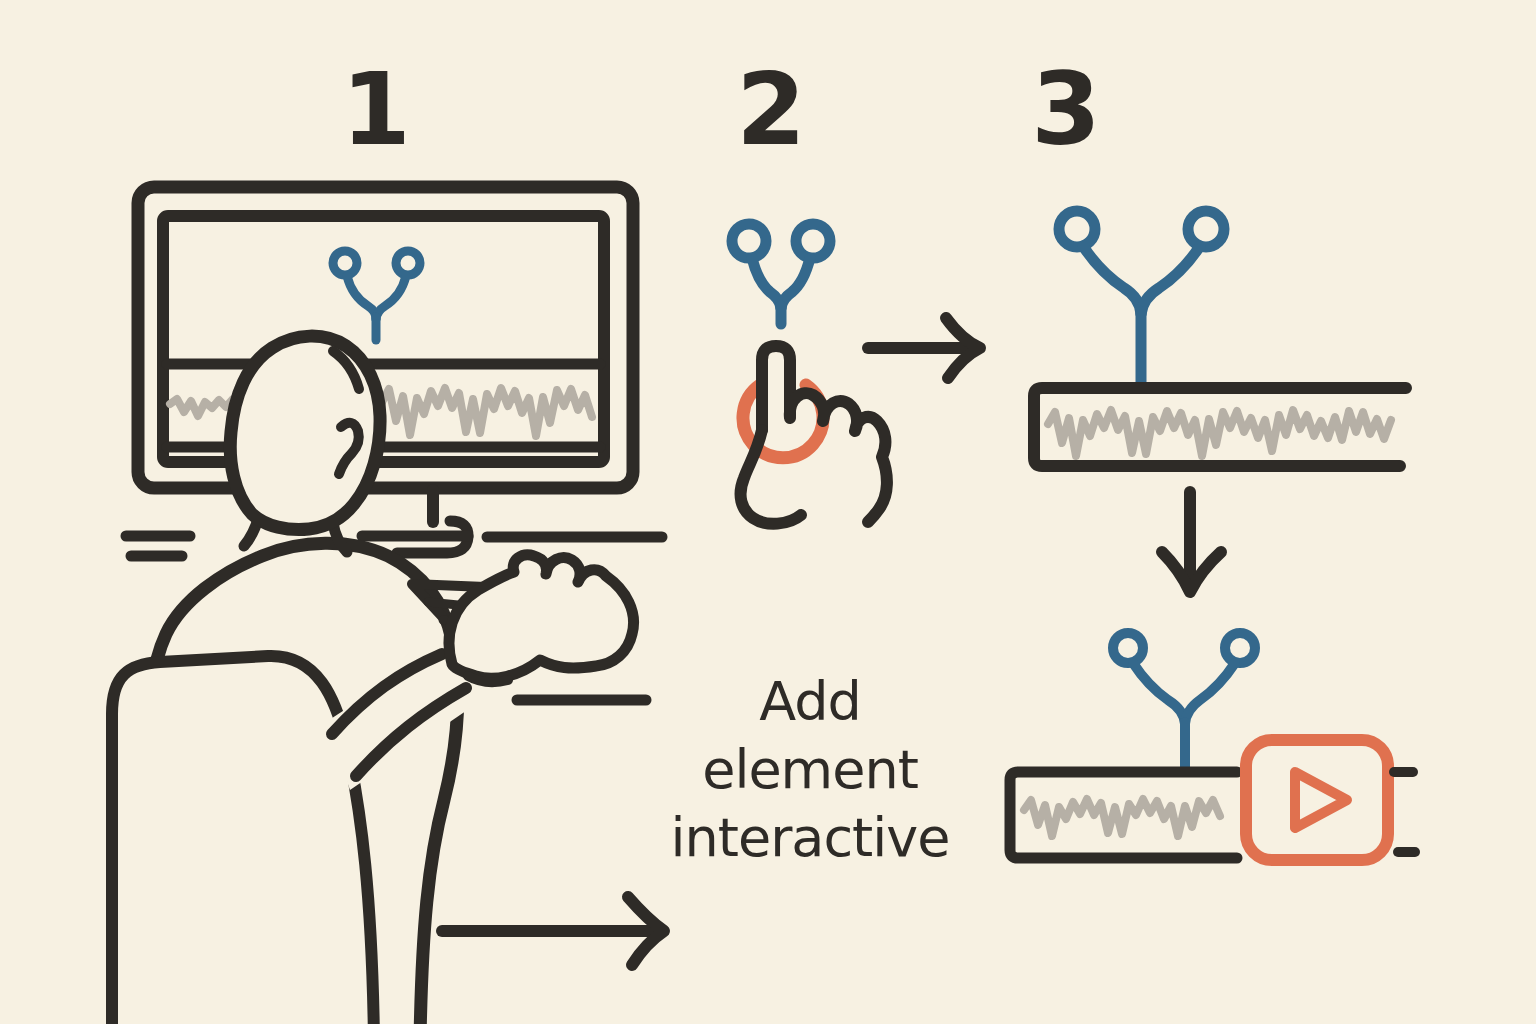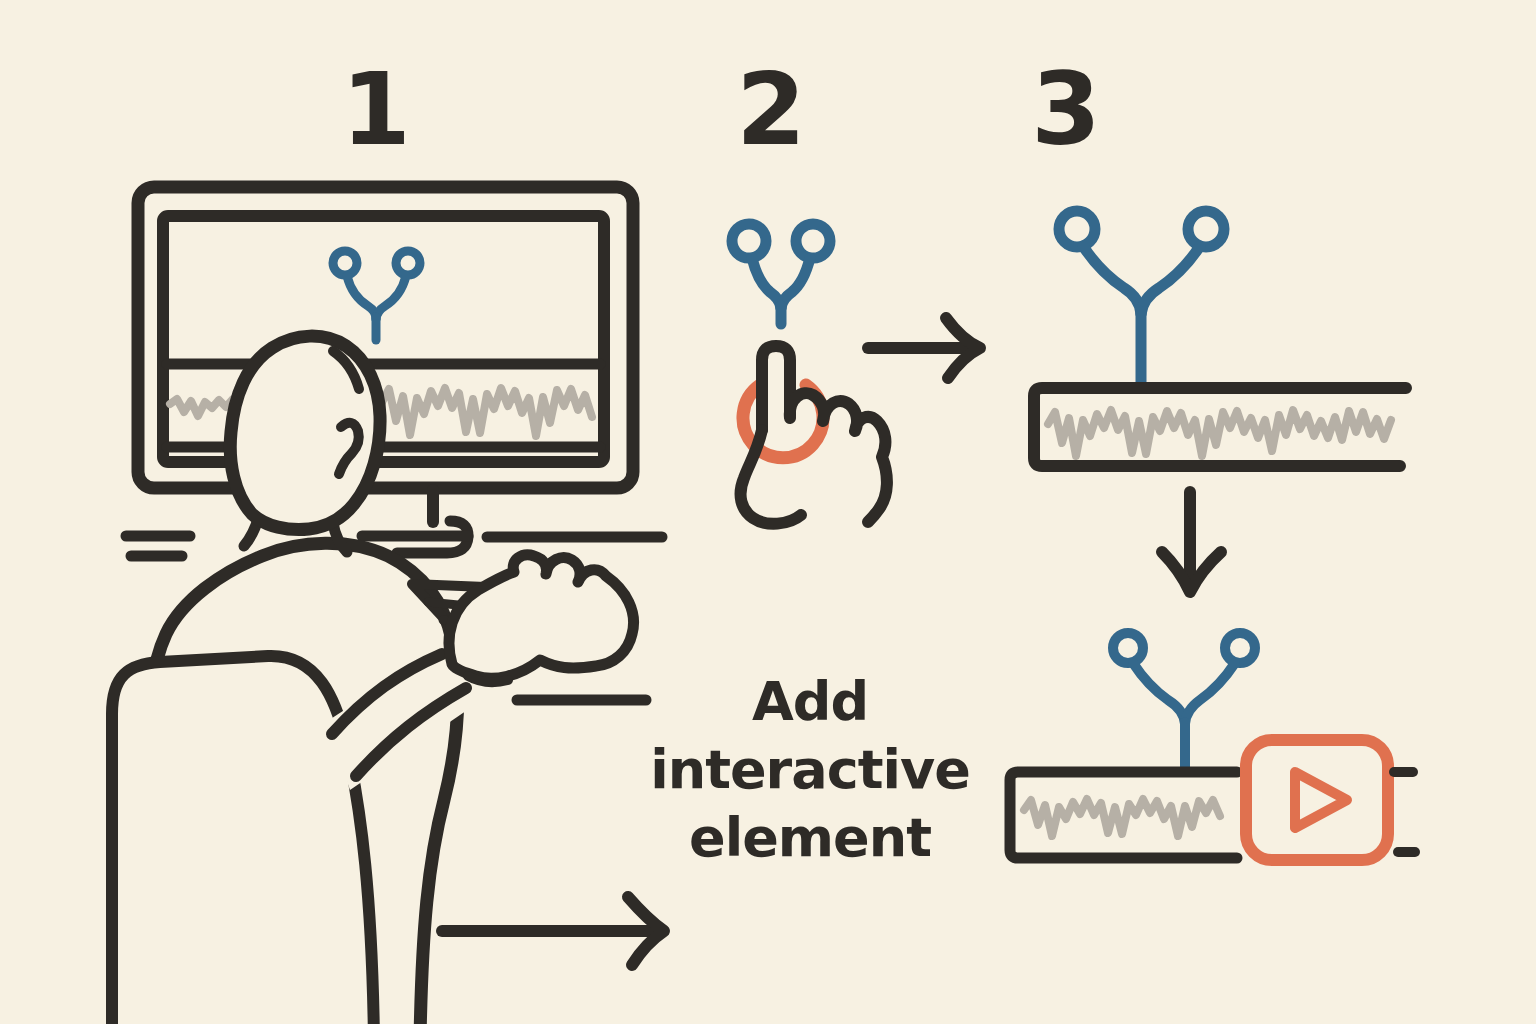--- a/index.html
+++ b/index.html
@@ -20,37 +20,37 @@
   .step-number{
     position:absolute;width:120px;text-align:center;
     font-size:100px;font-weight:bold;line-height:1;color:var(--ink);
     letter-spacing:-2px;
   }
   #num1{left:315px;top:60px;}
   #num2{left:710px;top:60px;}
   #num3{left:1005px;top:60px;}
   .caption{
     position:absolute;left:630px;top:668px;width:360px;
-    text-align:center;font-size:54px;font-weight:bold;line-height:68px;
+    text-align:center;font-size:54px;font-weight:normal;line-height:68px;
     letter-spacing:-1px;color:var(--ink);
   }
 </style>
 <title>Add interactive element</title></head>
 <body>
 
 <div class="canvas">
 
   <div class="step-number" id="num1">1</div>
   <div class="step-number" id="num2">2</div>
   <div class="step-number" id="num3">3</div>
 
   <div class="caption">
     <div>Add</div>
+    <div>element</div>
     <div>interactive</div>
-    <div>element</div>
   </div>
 
   <svg class="art" width="1536" height="1024" viewBox="0 0 1536 1024">
 
     <g>
 
       <g>
         <rect x="138" y="187" width="495" height="301" rx="16" class="ink" stroke-width="13"></rect>
         <rect x="163" y="216" width="441" height="246" rx="5" class="ink" stroke-width="12"></rect>
         <path d="M167,364 H600" class="ink" stroke-width="11"></path>

